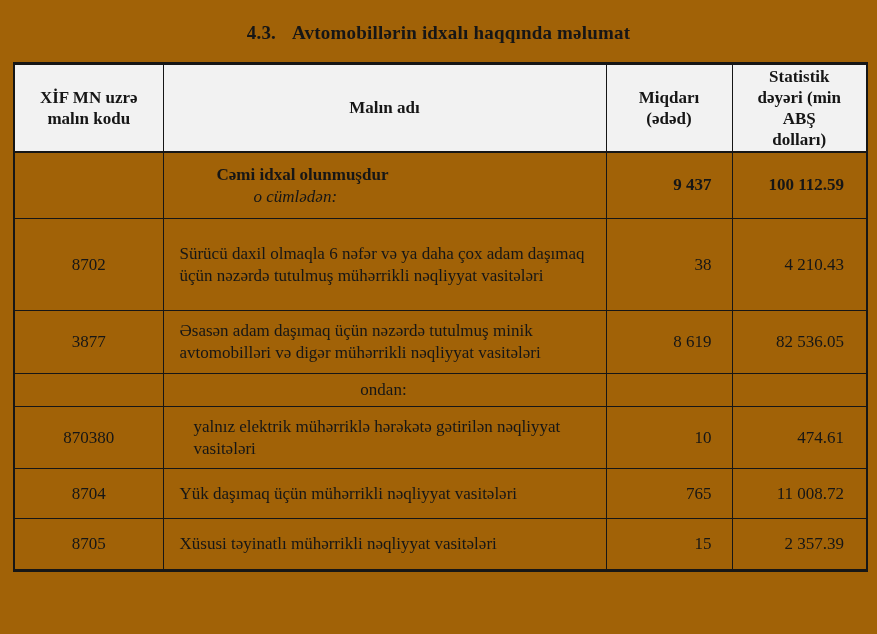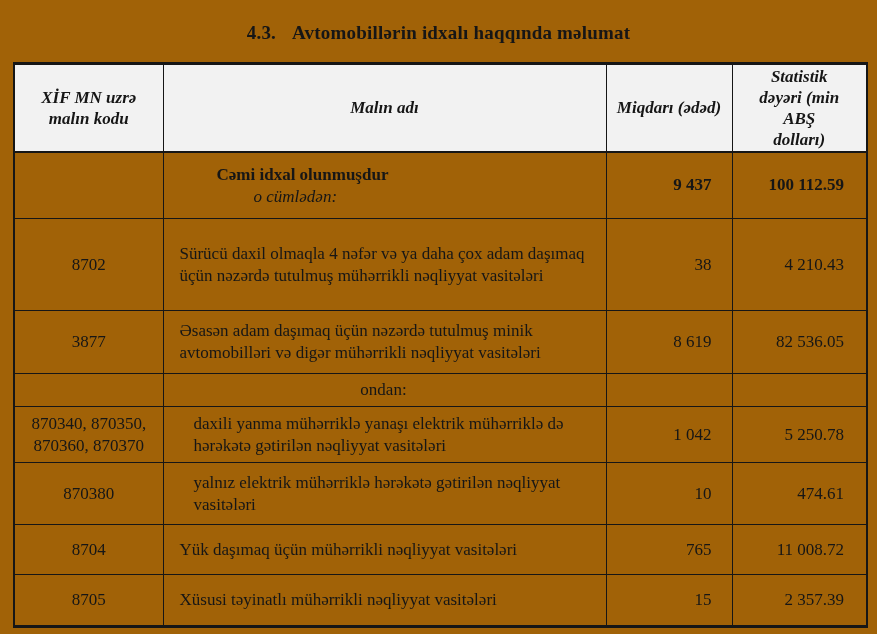--- a/index.html
+++ b/index.html
@@ -51,21 +51,20 @@
     border: 1px solid #161616;
     vertical-align: middle;
     overflow: hidden;
   }
   thead th {
     background: #f2f2f2;
     font-weight: bold;
     text-align: center;
     line-height: 21px;
     border-bottom-width: 2px;
-    font-style: italic;
   }
   thead tr { height: 88px; }
   th.h-code { padding: 0 10px; }
   th.h-name { padding: 0 10px; }
   th.h-qty  { padding: 0 10px; }
   th.h-val  { padding: 0 24px; }
 
   td.code {
     text-align: center;
     padding: 2px 5px;
@@ -141,41 +140,35 @@
         <td class="code"></td>
         <td class="name">
           <div class="total-name">Cəmi idxal olunmuşdur</div>
           <div class="total-sub">o cümlədən:</div>
         </td>
         <td class="qty">9 437</td>
         <td class="val">100 112.59</td>
       </tr>
       <tr class="r-8702">
         <td class="code">8702</td>
-        <td class="name">Sürücü daxil olmaqla 4 nəfər və ya daha çox adam daşımaq üçün nəzərdə tutulmuş mühərrikli nəqliyyat vasitələri</td>
+        <td class="name">Sürücü daxil olmaqla 6 nəfər və ya daha çox adam daşımaq üçün nəzərdə tutulmuş mühərrikli nəqliyyat vasitələri</td>
         <td class="qty">38</td>
         <td class="val">4 210.43</td>
       </tr>
       <tr class="r-8703">
         <td class="code">3877</td>
         <td class="name">Əsasən adam daşımaq üçün nəzərdə tutulmuş minik avtomobilləri və digər mühərrikli nəqliyyat vasitələri</td>
         <td class="qty">8 619</td>
         <td class="val">82 536.05</td>
       </tr>
       <tr class="r-ondan">
         <td class="code"></td>
         <td class="name center">ondan:</td>
         <td class="qty"></td>
         <td class="val"></td>
-      </tr>
-      <tr class="r-870340">
-        <td class="code">870340, 870350, 870360, 870370</td>
-        <td class="name indent">daxili yanma mühərriklə yanaşı elektrik mühərriklə də hərəkətə gətirilən nəqliyyat vasitələri</td>
-        <td class="qty">1 042</td>
-        <td class="val">5 250.78</td>
       </tr>
       <tr class="r-870380">
         <td class="code">870380</td>
         <td class="name indent">yalnız elektrik mühərriklə hərəkətə gətirilən nəqliyyat vasitələri</td>
         <td class="qty">10</td>
         <td class="val">474.61</td>
       </tr>
       <tr class="r-8704">
         <td class="code">8704</td>
         <td class="name">Yük daşımaq üçün mühərrikli nəqliyyat vasitələri</td>

